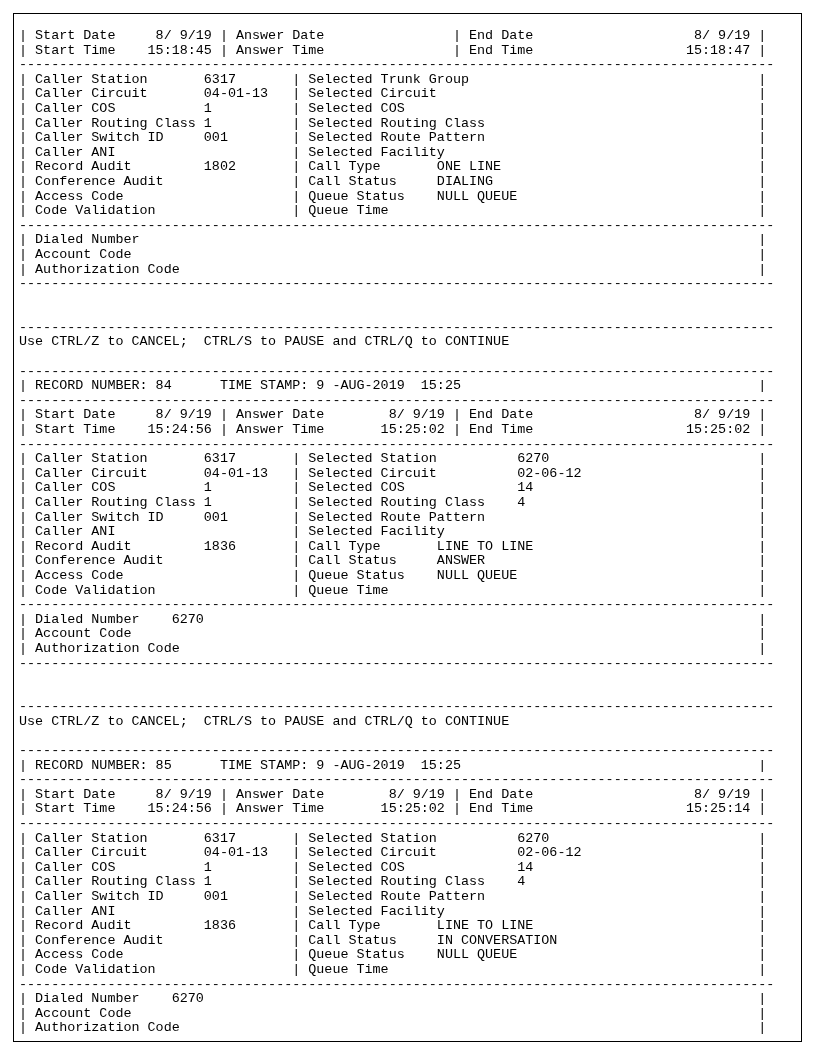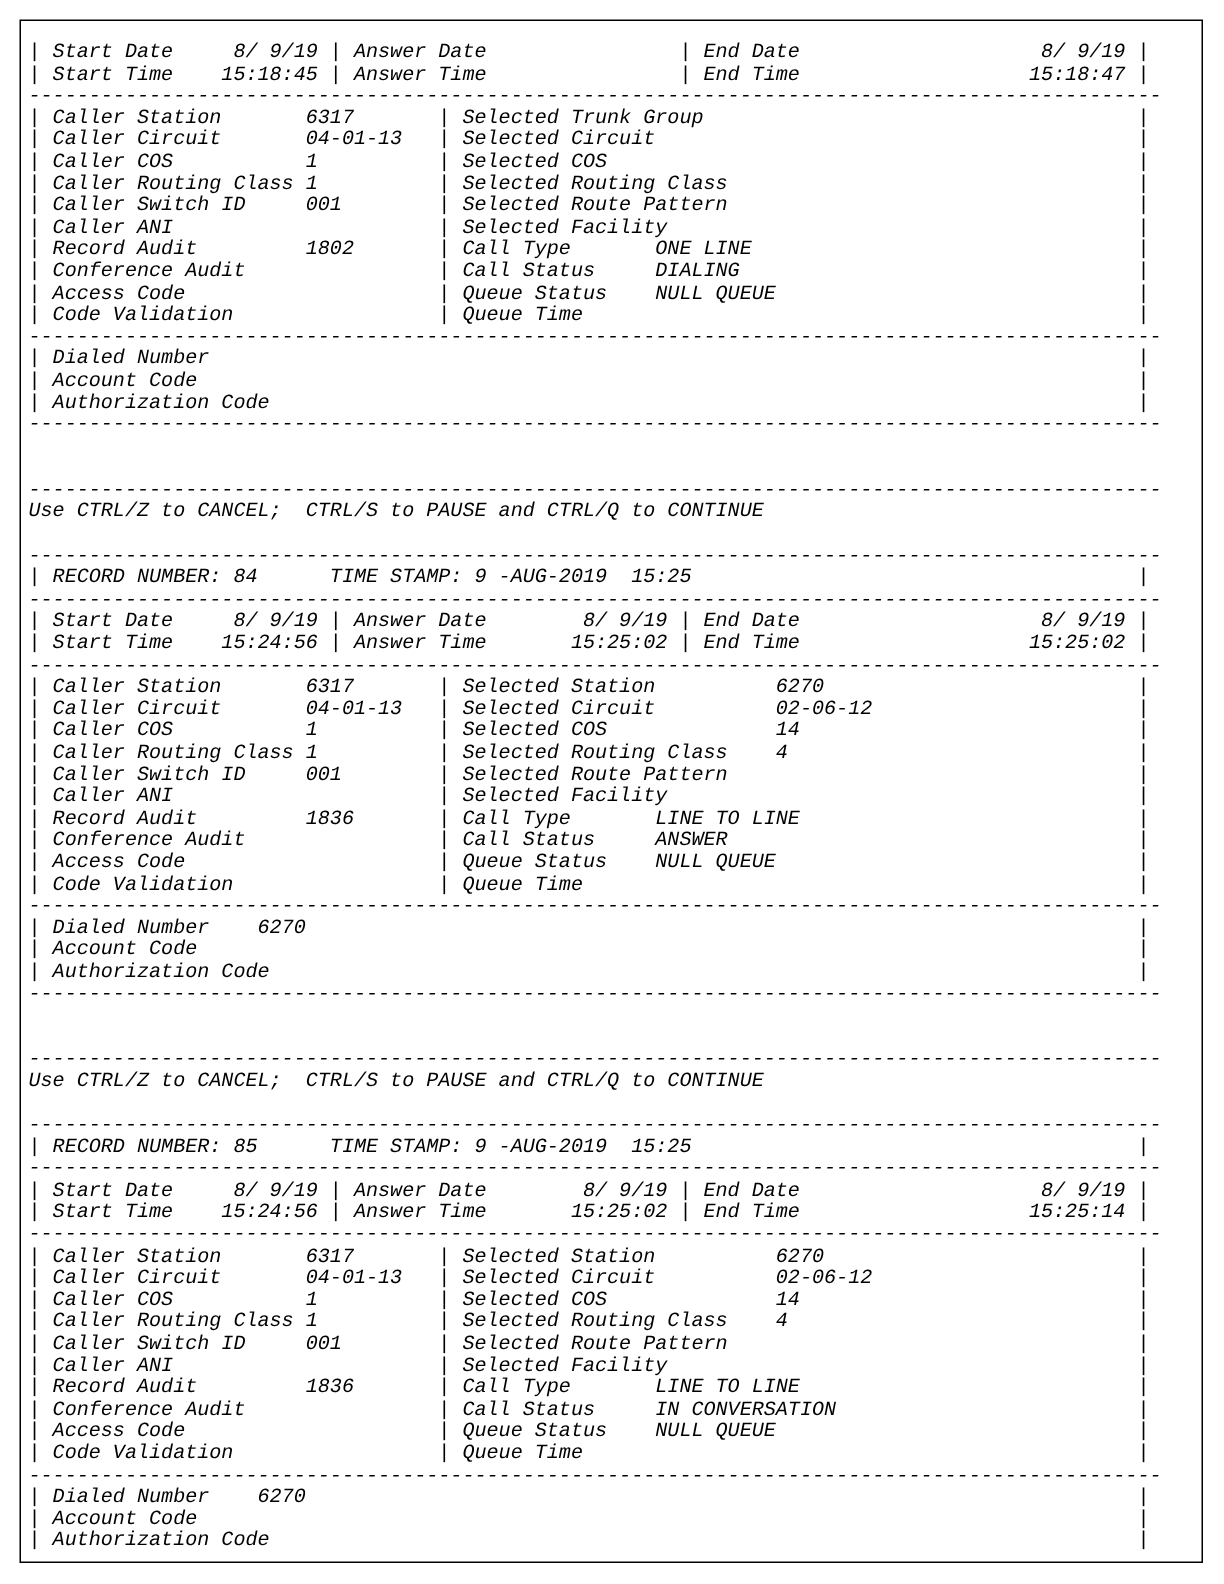--- a/index.html
+++ b/index.html
@@ -31,15 +31,15 @@
     white-space: pre;
   }
   .tline {
     min-height: 14.6px;
     white-space: pre;
   }
 </style>
 </head>
 <body style="background: rgb(255, 255, 255);">
 
-<div class="page" style="border-color: rgb(0, 0, 0); font-style: italic;">
+<div class="page" style="border-color: rgb(0, 0, 0);">
   <pre class="terminal" id="terminal" style="color: rgb(0, 0, 0);"><div class="tline">| Start Date     8/ 9/19 | Answer Date                | End Date                    8/ 9/19 |</div><div class="tline">| Start Time    15:18:45 | Answer Time                | End Time                   15:18:47 |</div><div class="tline">----------------------------------------------------------------------------------------------</div><div class="tline">| Caller Station       6317       | Selected Trunk Group                                    |</div><div class="tline">| Caller Circuit       04-01-13   | Selected Circuit                                        |</div><div class="tline">| Caller COS           1          | Selected COS                                            |</div><div class="tline">| Caller Routing Class 1          | Selected Routing Class                                  |</div><div class="tline">| Caller Switch ID     001        | Selected Route Pattern                                  |</div><div class="tline">| Caller ANI                      | Selected Facility                                       |</div><div class="tline">| Record Audit         1802       | Call Type       ONE LINE                                |</div><div class="tline">| Conference Audit                | Call Status     DIALING                                 |</div><div class="tline">| Access Code                     | Queue Status    NULL QUEUE                              |</div><div class="tline">| Code Validation                 | Queue Time                                              |</div><div class="tline">----------------------------------------------------------------------------------------------</div><div class="tline">| Dialed Number                                                                             |</div><div class="tline">| Account Code                                                                              |</div><div class="tline">| Authorization Code                                                                        |</div><div class="tline">----------------------------------------------------------------------------------------------</div><div class="tline"></div><div class="tline"></div><div class="tline">----------------------------------------------------------------------------------------------</div><div class="tline">Use CTRL/Z to CANCEL;  CTRL/S to PAUSE and CTRL/Q to CONTINUE</div><div class="tline"></div><div class="tline">----------------------------------------------------------------------------------------------</div><div class="tline">| RECORD NUMBER: 84      TIME STAMP: 9 -AUG-2019  15:25                                     |</div><div class="tline">----------------------------------------------------------------------------------------------</div><div class="tline">| Start Date     8/ 9/19 | Answer Date        8/ 9/19 | End Date                    8/ 9/19 |</div><div class="tline">| Start Time    15:24:56 | Answer Time       15:25:02 | End Time                   15:25:02 |</div><div class="tline">----------------------------------------------------------------------------------------------</div><div class="tline">| Caller Station       6317       | Selected Station          6270                          |</div><div class="tline">| Caller Circuit       04-01-13   | Selected Circuit          02-06-12                      |</div><div class="tline">| Caller COS           1          | Selected COS              14                            |</div><div class="tline">| Caller Routing Class 1          | Selected Routing Class    4                             |</div><div class="tline">| Caller Switch ID     001        | Selected Route Pattern                                  |</div><div class="tline">| Caller ANI                      | Selected Facility                                       |</div><div class="tline">| Record Audit         1836       | Call Type       LINE TO LINE                            |</div><div class="tline">| Conference Audit                | Call Status     ANSWER                                  |</div><div class="tline">| Access Code                     | Queue Status    NULL QUEUE                              |</div><div class="tline">| Code Validation                 | Queue Time                                              |</div><div class="tline">----------------------------------------------------------------------------------------------</div><div class="tline">| Dialed Number    6270                                                                     |</div><div class="tline">| Account Code                                                                              |</div><div class="tline">| Authorization Code                                                                        |</div><div class="tline">----------------------------------------------------------------------------------------------</div><div class="tline"></div><div class="tline"></div><div class="tline">----------------------------------------------------------------------------------------------</div><div class="tline">Use CTRL/Z to CANCEL;  CTRL/S to PAUSE and CTRL/Q to CONTINUE</div><div class="tline"></div><div class="tline">----------------------------------------------------------------------------------------------</div><div class="tline">| RECORD NUMBER: 85      TIME STAMP: 9 -AUG-2019  15:25                                     |</div><div class="tline">----------------------------------------------------------------------------------------------</div><div class="tline">| Start Date     8/ 9/19 | Answer Date        8/ 9/19 | End Date                    8/ 9/19 |</div><div class="tline">| Start Time    15:24:56 | Answer Time       15:25:02 | End Time                   15:25:14 |</div><div class="tline">----------------------------------------------------------------------------------------------</div><div class="tline">| Caller Station       6317       | Selected Station          6270                          |</div><div class="tline">| Caller Circuit       04-01-13   | Selected Circuit          02-06-12                      |</div><div class="tline">| Caller COS           1          | Selected COS              14                            |</div><div class="tline">| Caller Routing Class 1          | Selected Routing Class    4                             |</div><div class="tline">| Caller Switch ID     001        | Selected Route Pattern                                  |</div><div class="tline">| Caller ANI                      | Selected Facility                                       |</div><div class="tline">| Record Audit         1836       | Call Type       LINE TO LINE                            |</div><div class="tline">| Conference Audit                | Call Status     IN CONVERSATION                         |</div><div class="tline">| Access Code                     | Queue Status    NULL QUEUE                              |</div><div class="tline">| Code Validation                 | Queue Time                                              |</div><div class="tline">----------------------------------------------------------------------------------------------</div><div class="tline">| Dialed Number    6270                                                                     |</div><div class="tline">| Account Code                                                                              |</div><div class="tline">| Authorization Code                                                                        |</div><div class="tline">----------------------------------------------------------------------------------------------</div></pre>
 </div>
 
 </body></html>

